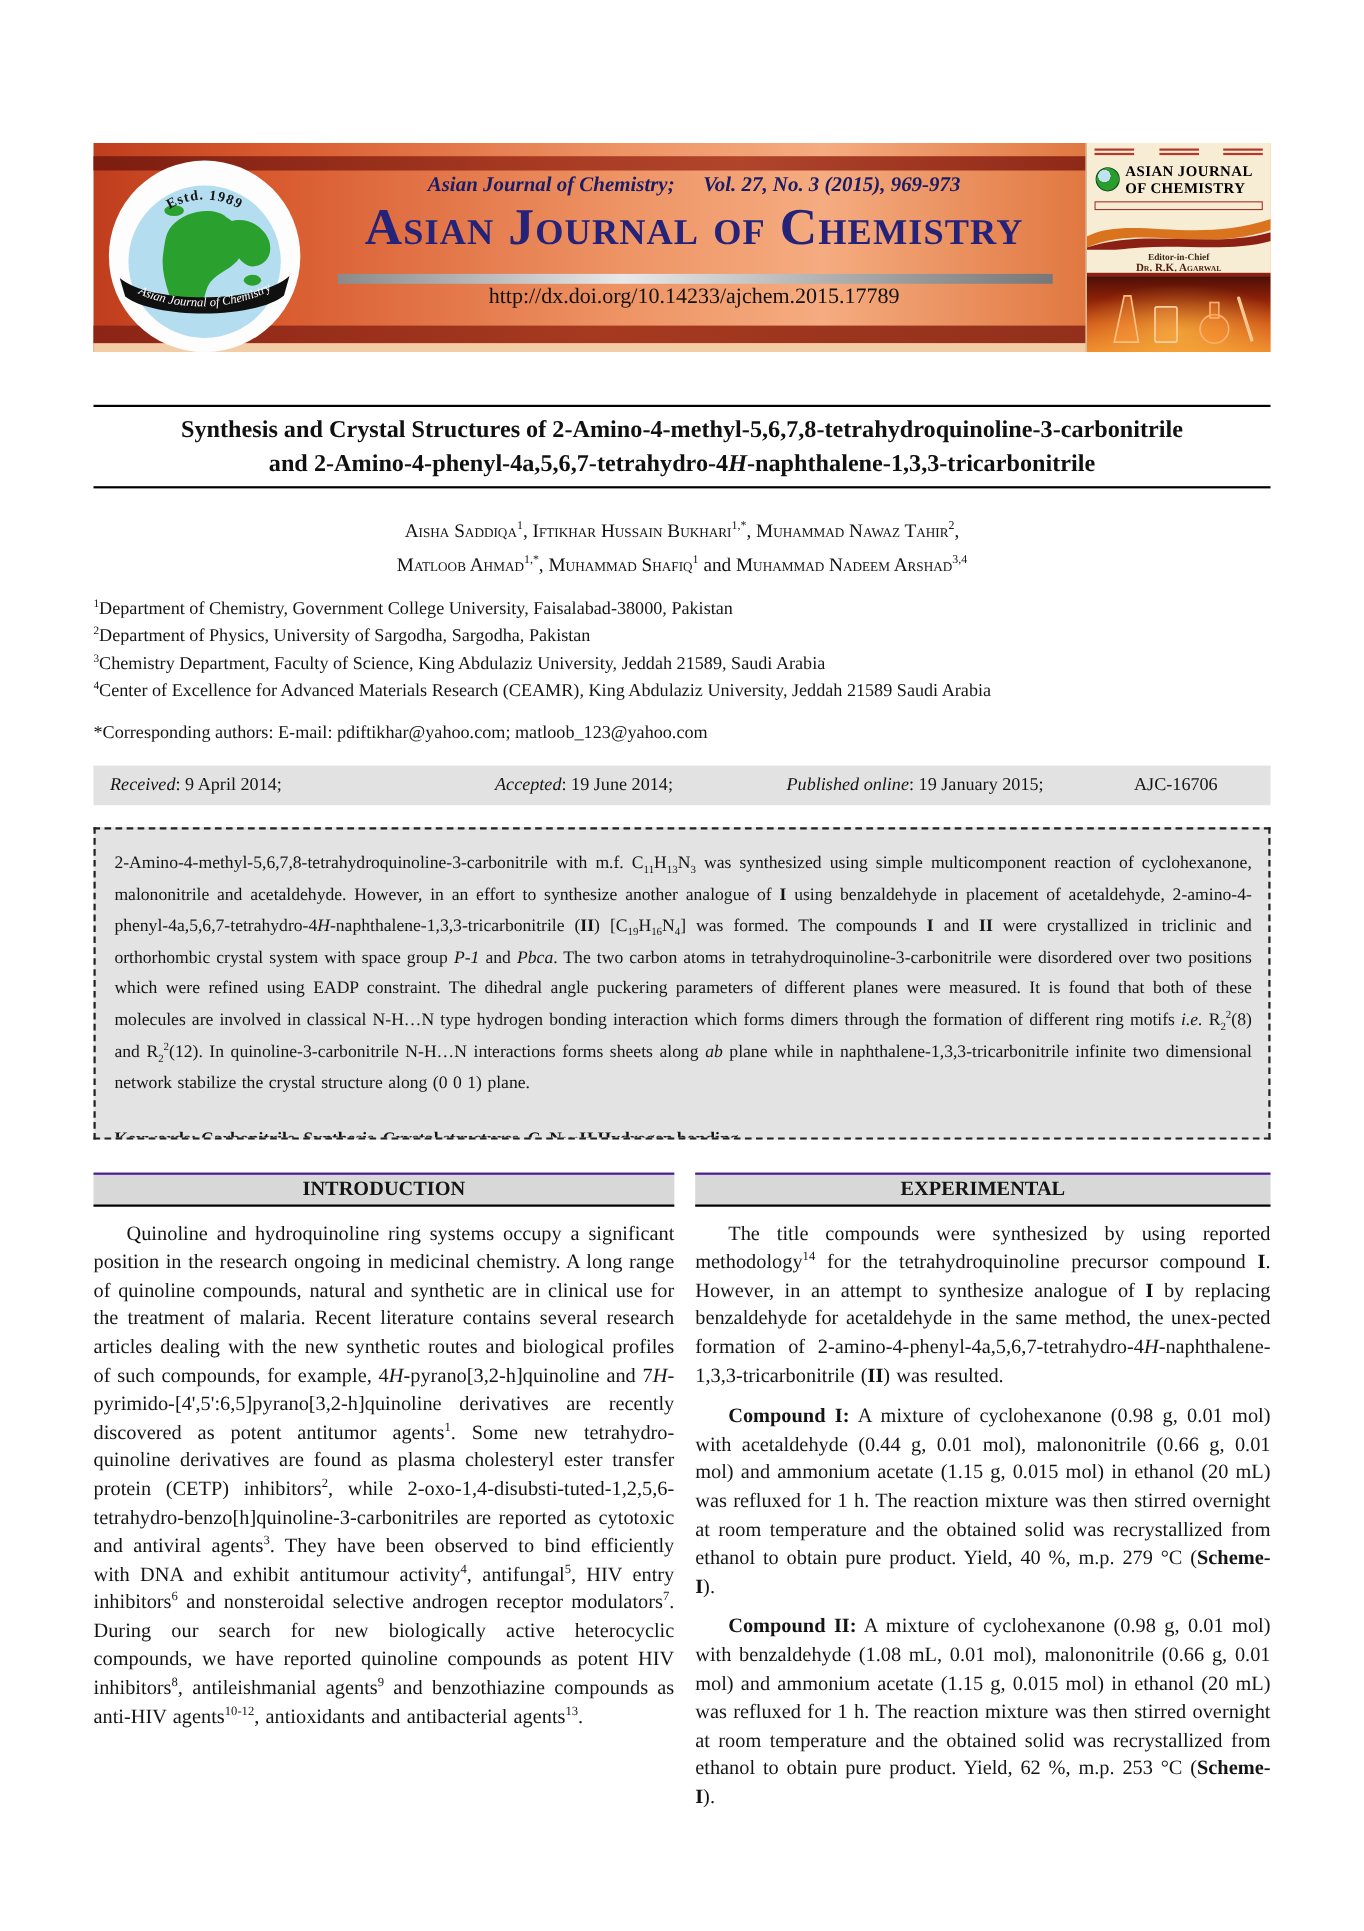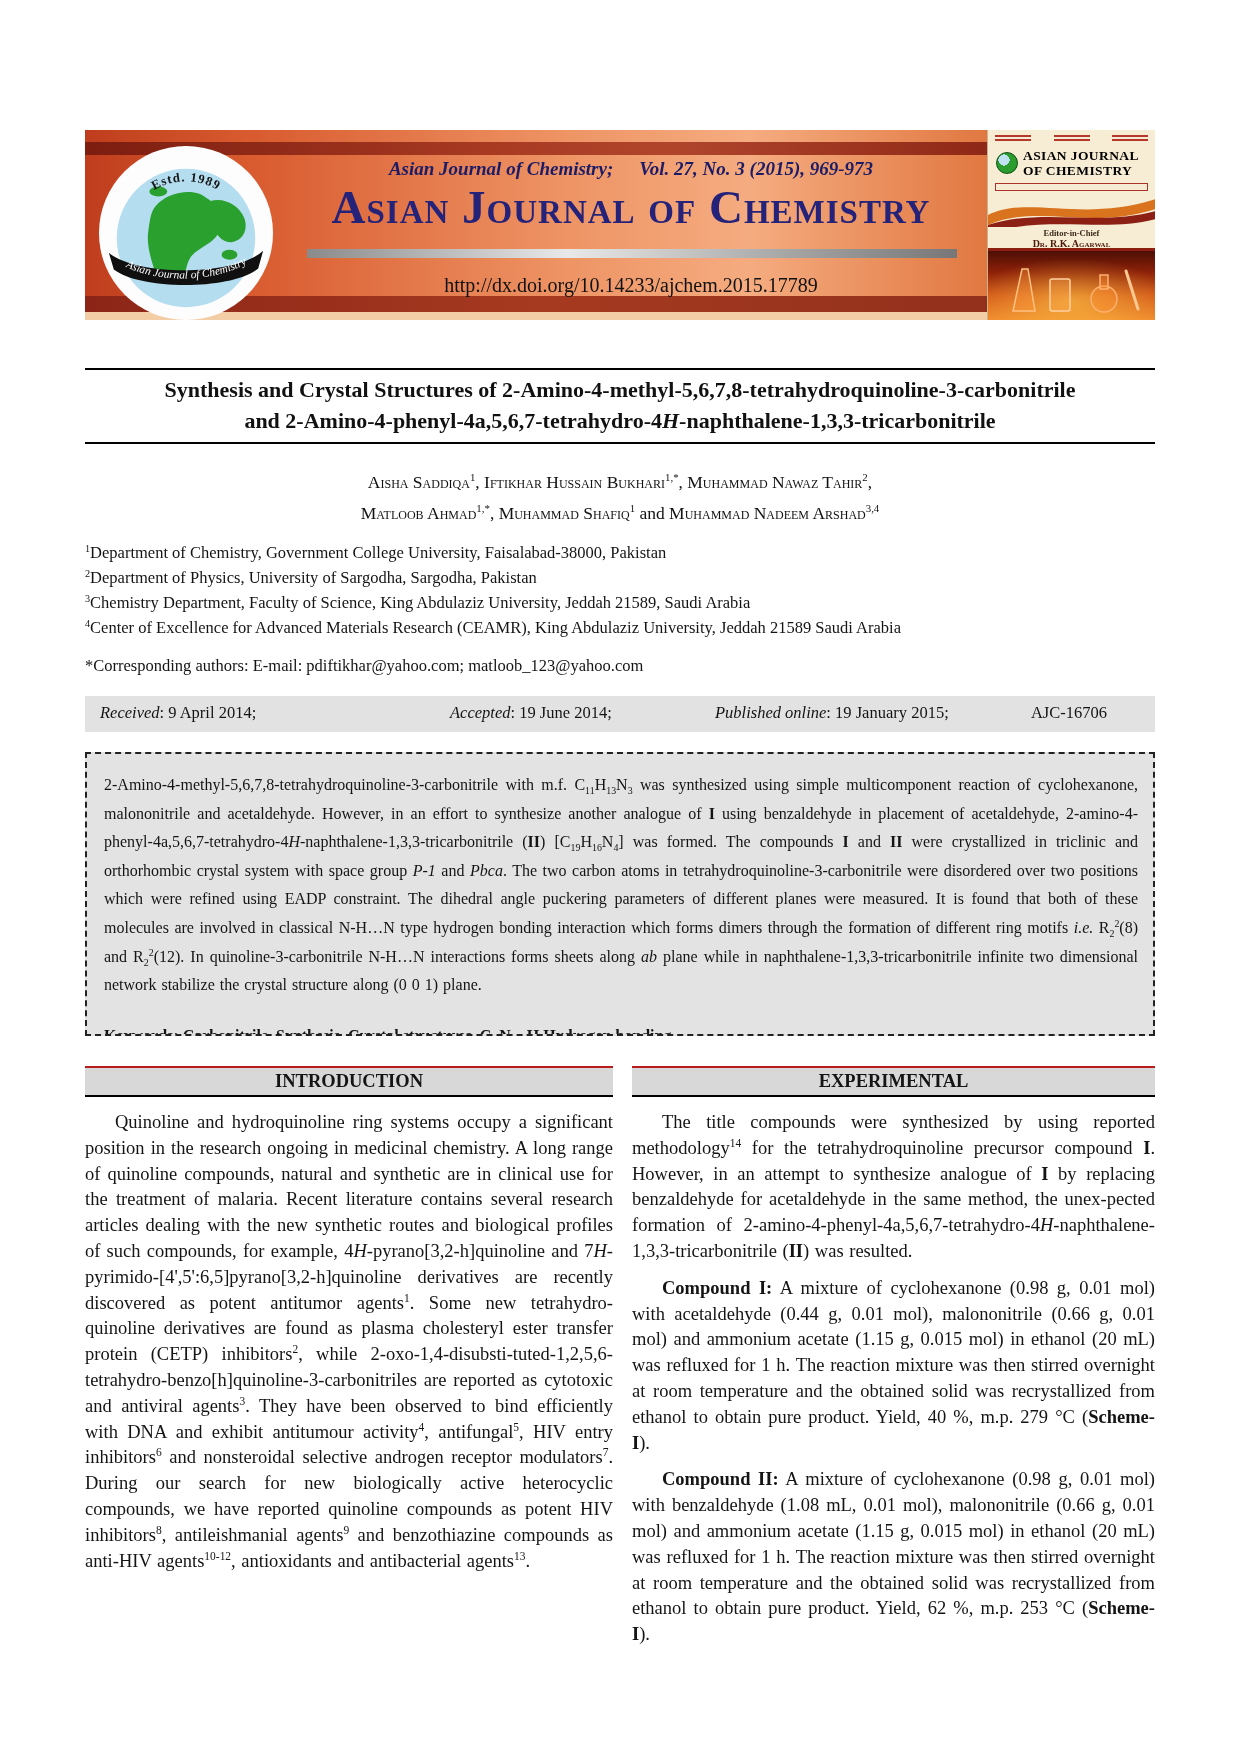--- a/index.html
+++ b/index.html
@@ -24,21 +24,21 @@
 
   .logo { position:absolute; left:12px; top:14px; width:178px; height:178px; z-index:3; }
 
   .banner-center { position:absolute; left:190px; top:0; width:712px; height:190px; text-align:center; }
   .issue-line { position:absolute; top:28px; width:100%; font-size:19px; font-weight:bold; font-style:italic; color:#1b1b66; }
   .issue-line .gap { display:inline-block; width:26px; }
   .masthead { position:absolute; top:50px; width:100%; font-variant:small-caps; font-weight:bold;
               font-size:47px; letter-spacing:1px; color:#252379; }
   .masthead-divider { position:absolute; top:119px; left:32px; width:650px; height:9px;
               background:linear-gradient(90deg,#8a8a8a,#e8e8e8 40%,#9a9a9a 80%,#777); }
-  .doi-line { position:absolute; top:144px; width:100%; font-size:20px; color:#111; }
+  .doi-line { position:absolute; top:128px; width:100%; font-size:20px; color:#111; }
 
   
   .cover { position:absolute; right:0; top:0; width:168px; height:190px; background:#f7ecd4;
            border-left:1px solid #c9b48e; overflow:hidden; }
   .cover-issn { display:flex; justify-content:space-between; padding:5px 7px 3px 7px; }
   .issn-mark { width:36px; height:2px; background:#b5382a; box-shadow:0 4px 0 #b5382a; }
   .cover-masthead { display:flex; align-items:center; gap:5px; padding:8px 6px 2px 8px; }
   .cover-globe { width:22px; height:22px; border-radius:50%; flex:0 0 auto;
                  background:radial-gradient(circle at 35% 35%, #bfe2f2 0 30%, #2a9d2e 31% 70%, #17631b 100%);
                  border:1px solid #0d4f12; }
@@ -76,21 +76,21 @@
   
   .abstract-box { position:absolute; left:85px; top:752px; width:1070px; height:284px;
                   background:#e3e3e3; border:2px dashed #222; padding:17px 15px 12px 17px; overflow:hidden; }
   .abstract-text { font-size:16px; line-height:28.6px; text-align:justify; word-spacing:1px; }
   .keywords { margin-top:27px; font-size:16px; font-weight:bold; }
 
   
   .columns { position:absolute; left:85px; top:1066px; width:1070px; display:flex; gap:19px; }
   .col { width:528px; }
   .col-right { width:523px; }
-  .section-header { border-top:2px solid #b91c1c; border-bottom:2px solid #000; background:#d8d8d8;
+  .section-header { border-top:2px solid #4c1d95; border-bottom:2px solid #000; background:#d8d8d8;
                     text-align:center; font-weight:bold; font-size:18.5px; padding:3px 12px; }
   .body-par { margin-top:11px; font-size:18.5px; line-height:25.8px; text-align:justify;
               text-indent:30px; word-spacing:1px; }
   .body-par.first { margin-top:13px; }
 </style>
 </head>
 <body>
 
 <div class="page">
 

